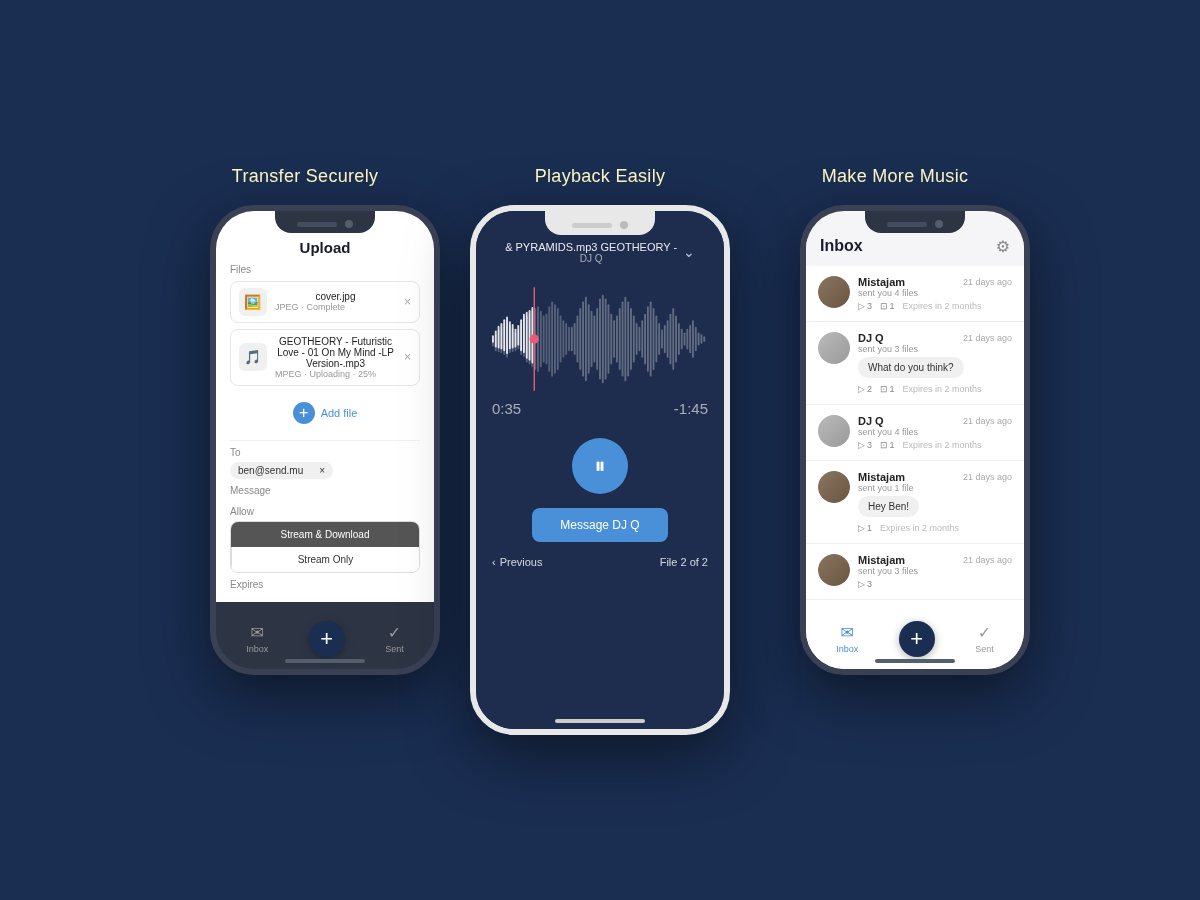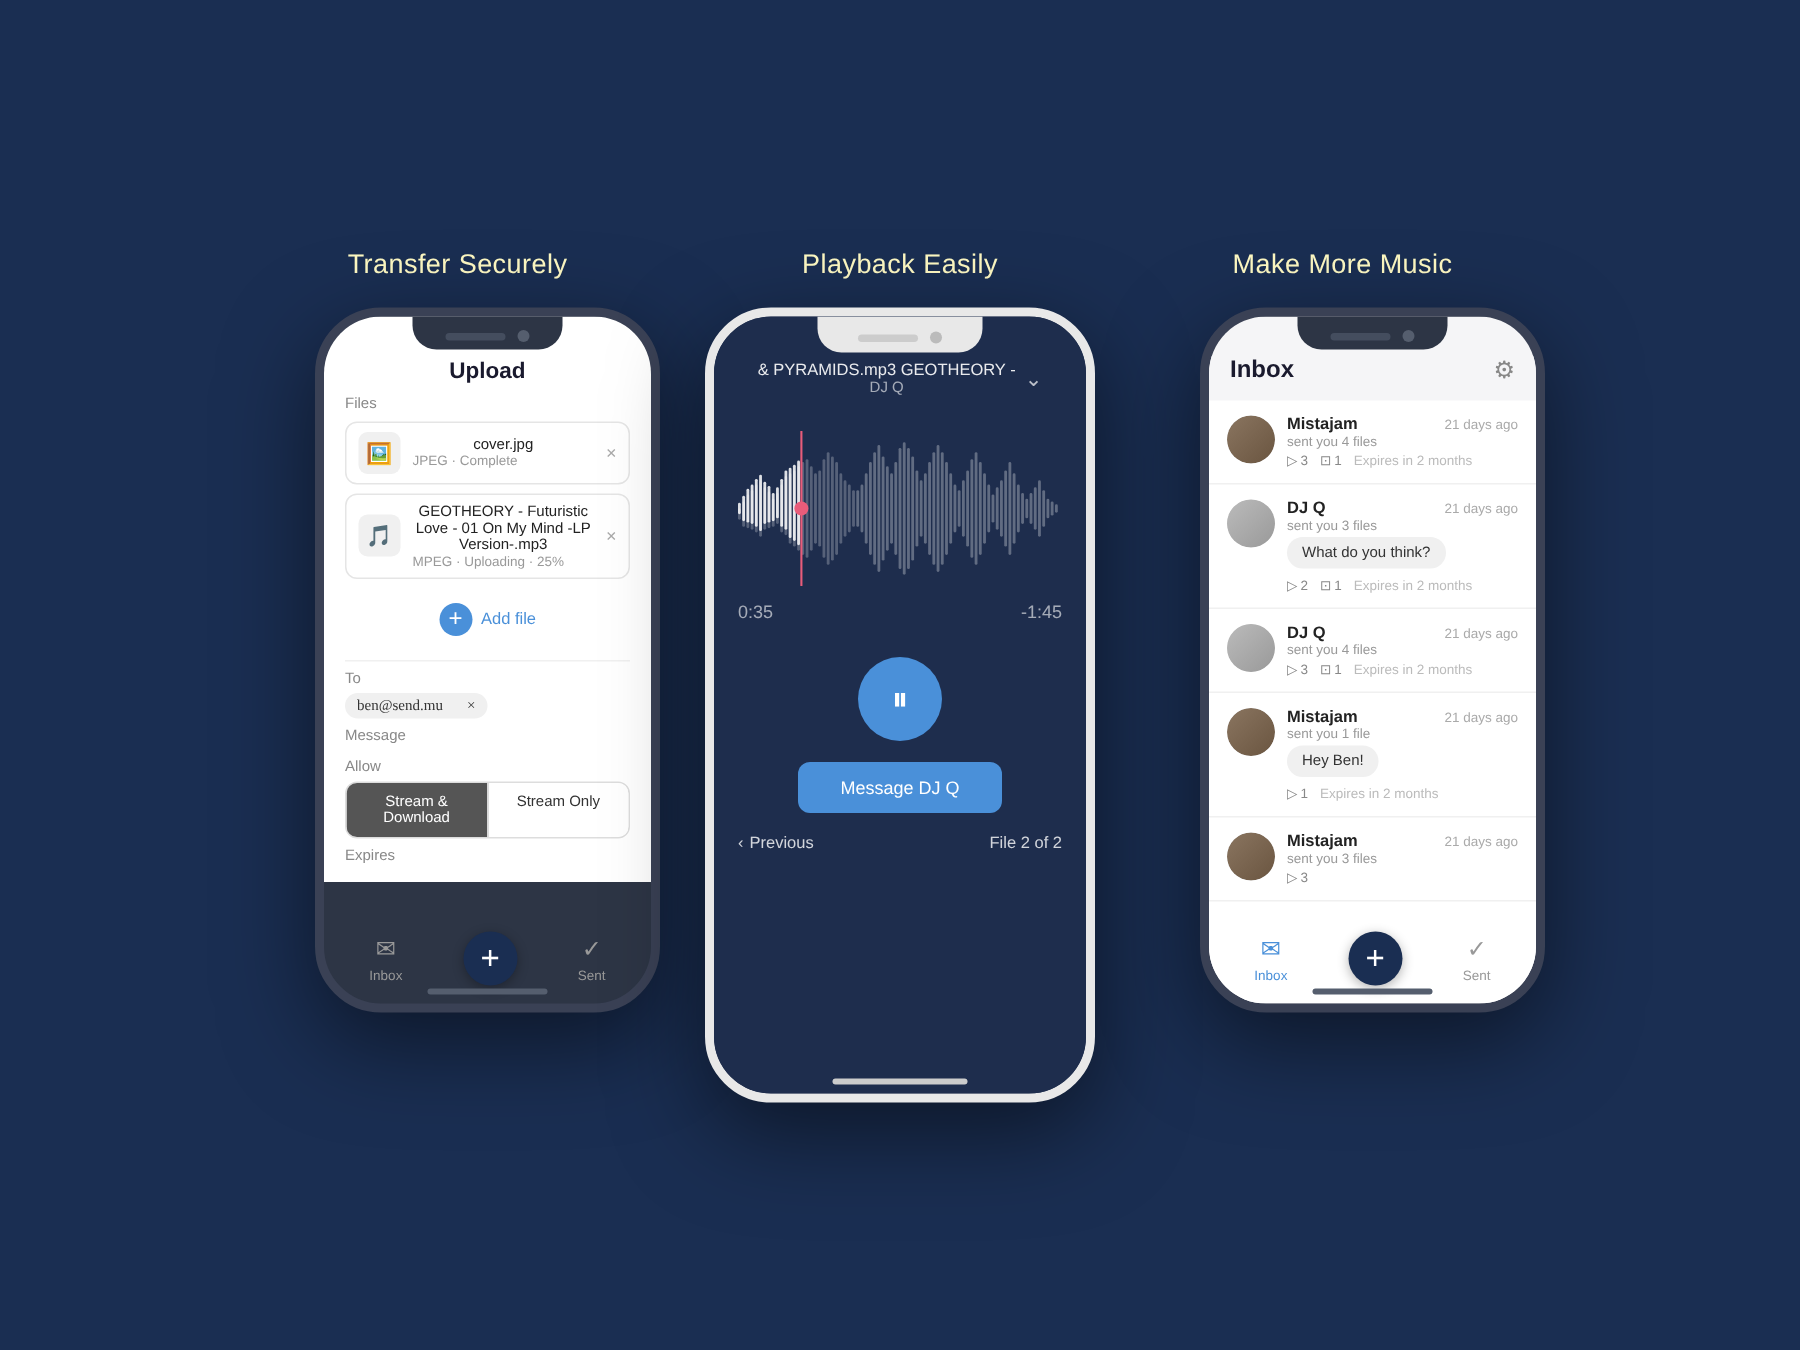--- a/index.html
+++ b/index.html
@@ -225,21 +225,20 @@
 
     .email-tag {
       display: inline-flex;
       align-items: flex-end;
       background: #f0f0f0;
       border-radius: 12px;
       padding: 3px 8px;
       font-size: 10px;
       color: #333;
       gap: 16px;
-      font-family: Liberation Serif, serif;
     }
 
     .message-label { font-size: 10px; color: #888; margin: 6px 0 4px; }
 
     .message-box {
       border: 1px solid #e5e5e5;
       border-radius: 8px;
       padding: 7px;
       font-size: 10px;
       color: #555;
@@ -247,20 +246,21 @@
       line-height: 1.4;
     }
 
     .allow-label { font-size: 10px; color: #888; margin: 6px 0 4px; }
 
     .allow-buttons {
       display: flex;
       border-radius: 8px;
       overflow: hidden;
       border: 1px solid #ddd;
+      flex-direction: column;
     }
 
     .allow-btn {
       flex: 1;
       padding: 7px 4px;
       font-size: 10px;
       text-align: center;
       cursor: pointer;
     }
 
@@ -339,21 +339,21 @@
 
     .waveform-svg {
       width: 100%;
       height: 110px;
     }
 
     .time-row {
       display: flex;
       justify-content: space-between;
       width: 100%;
-      font-size: 12px;
+      font-size: 15px;
       color: rgba(255,255,255,0.6);
       margin-top: 2px;
       gap: 24px;
     }
 
     .play-btn {
       width: 56px;
       height: 56px;
       border-radius: 50%;
       background: #4a90d9;

